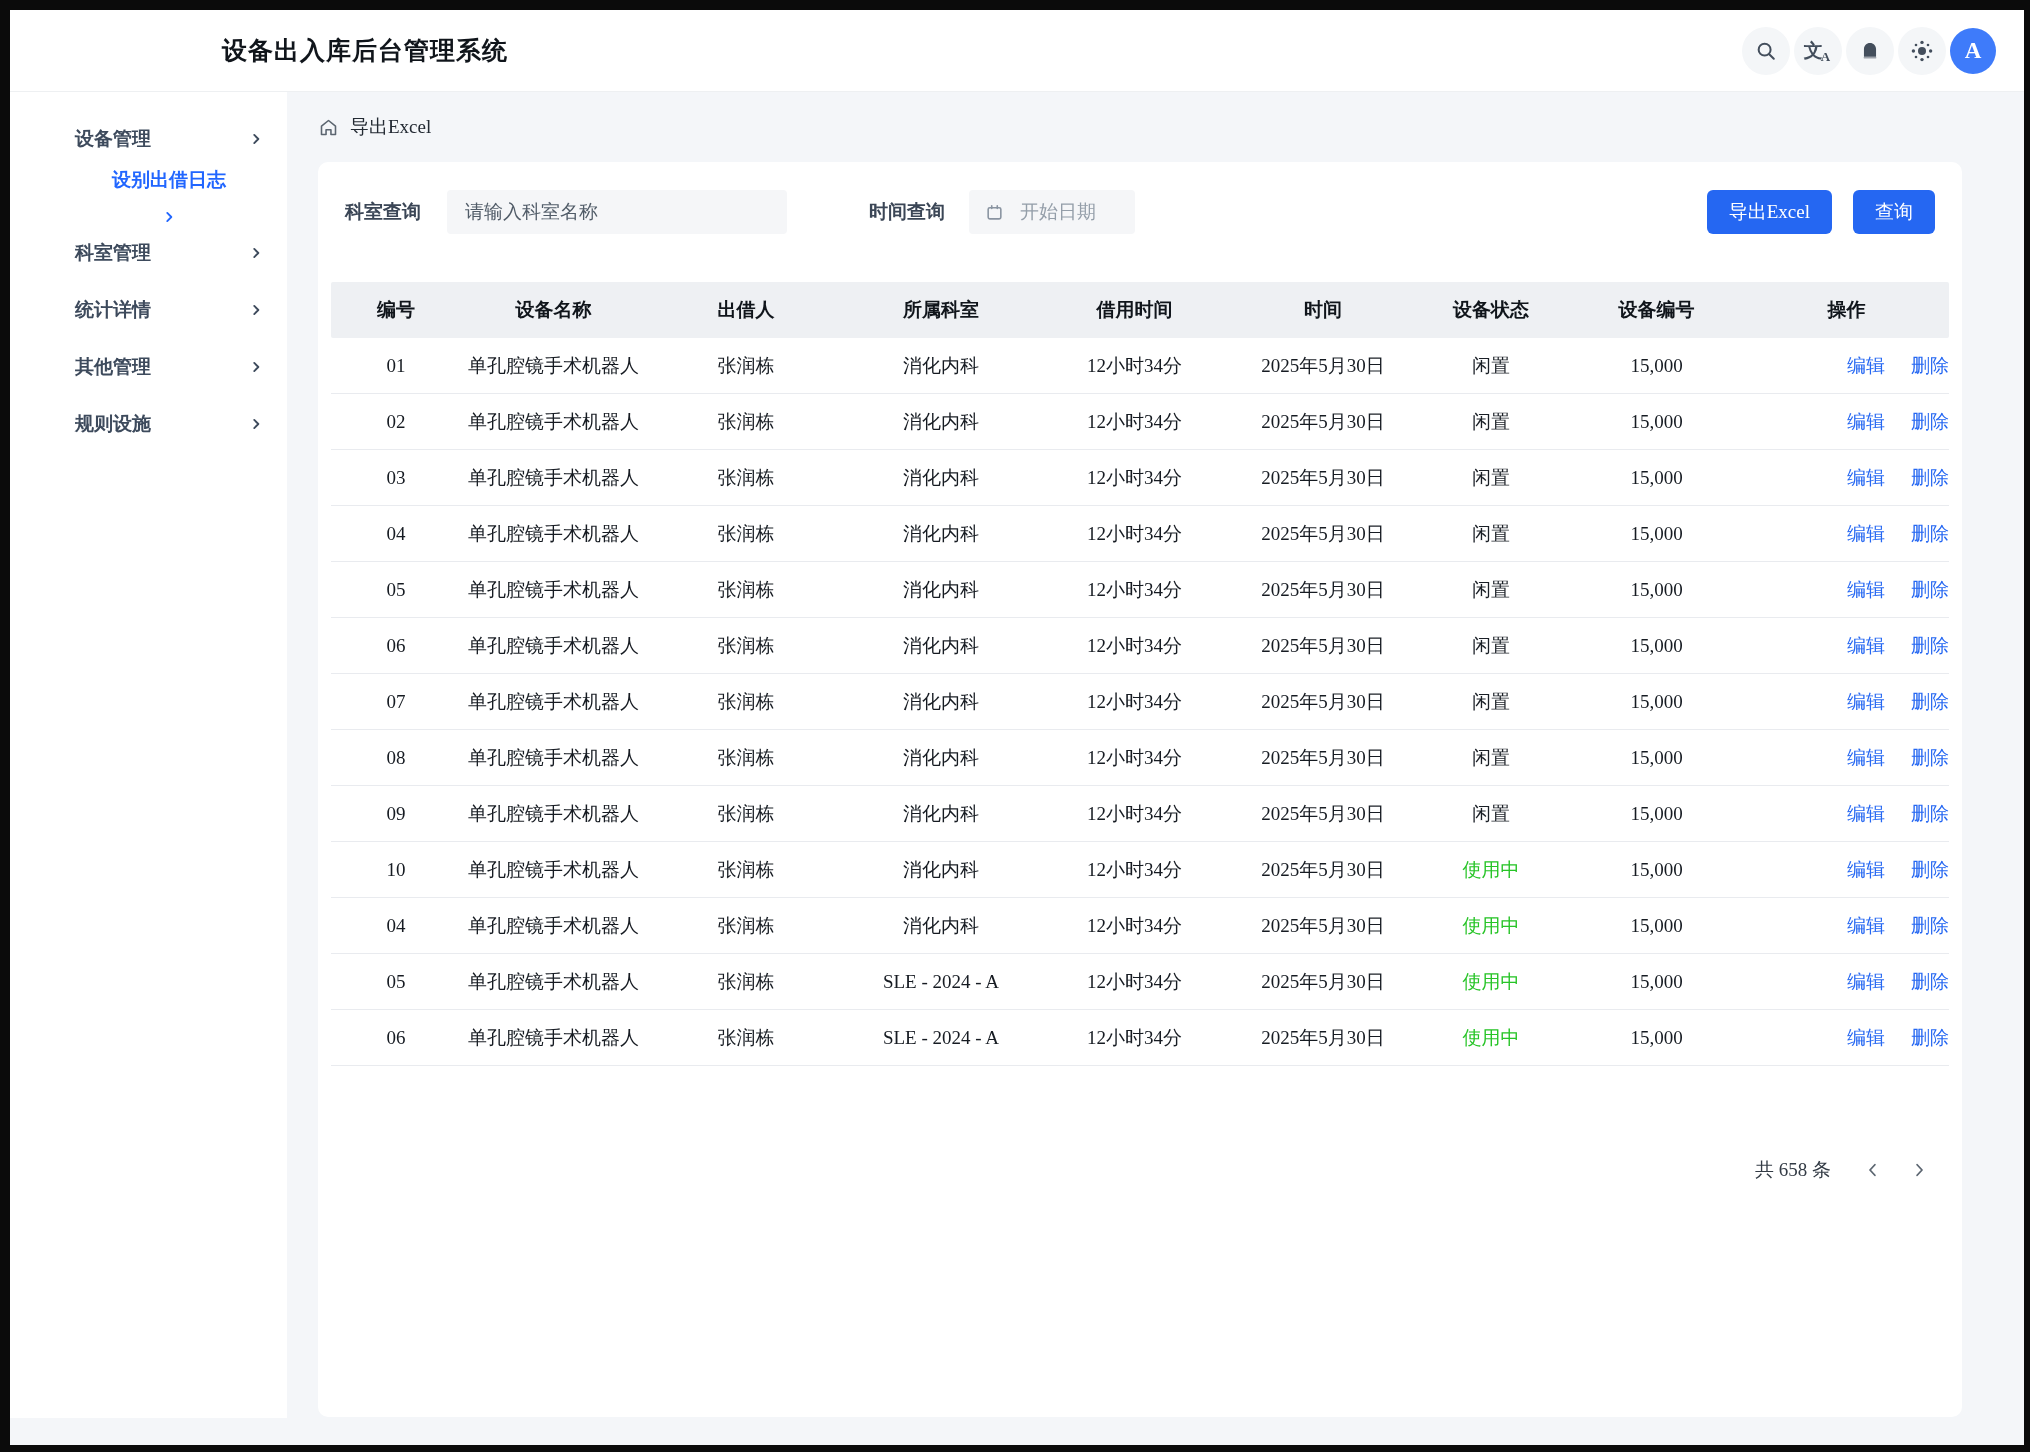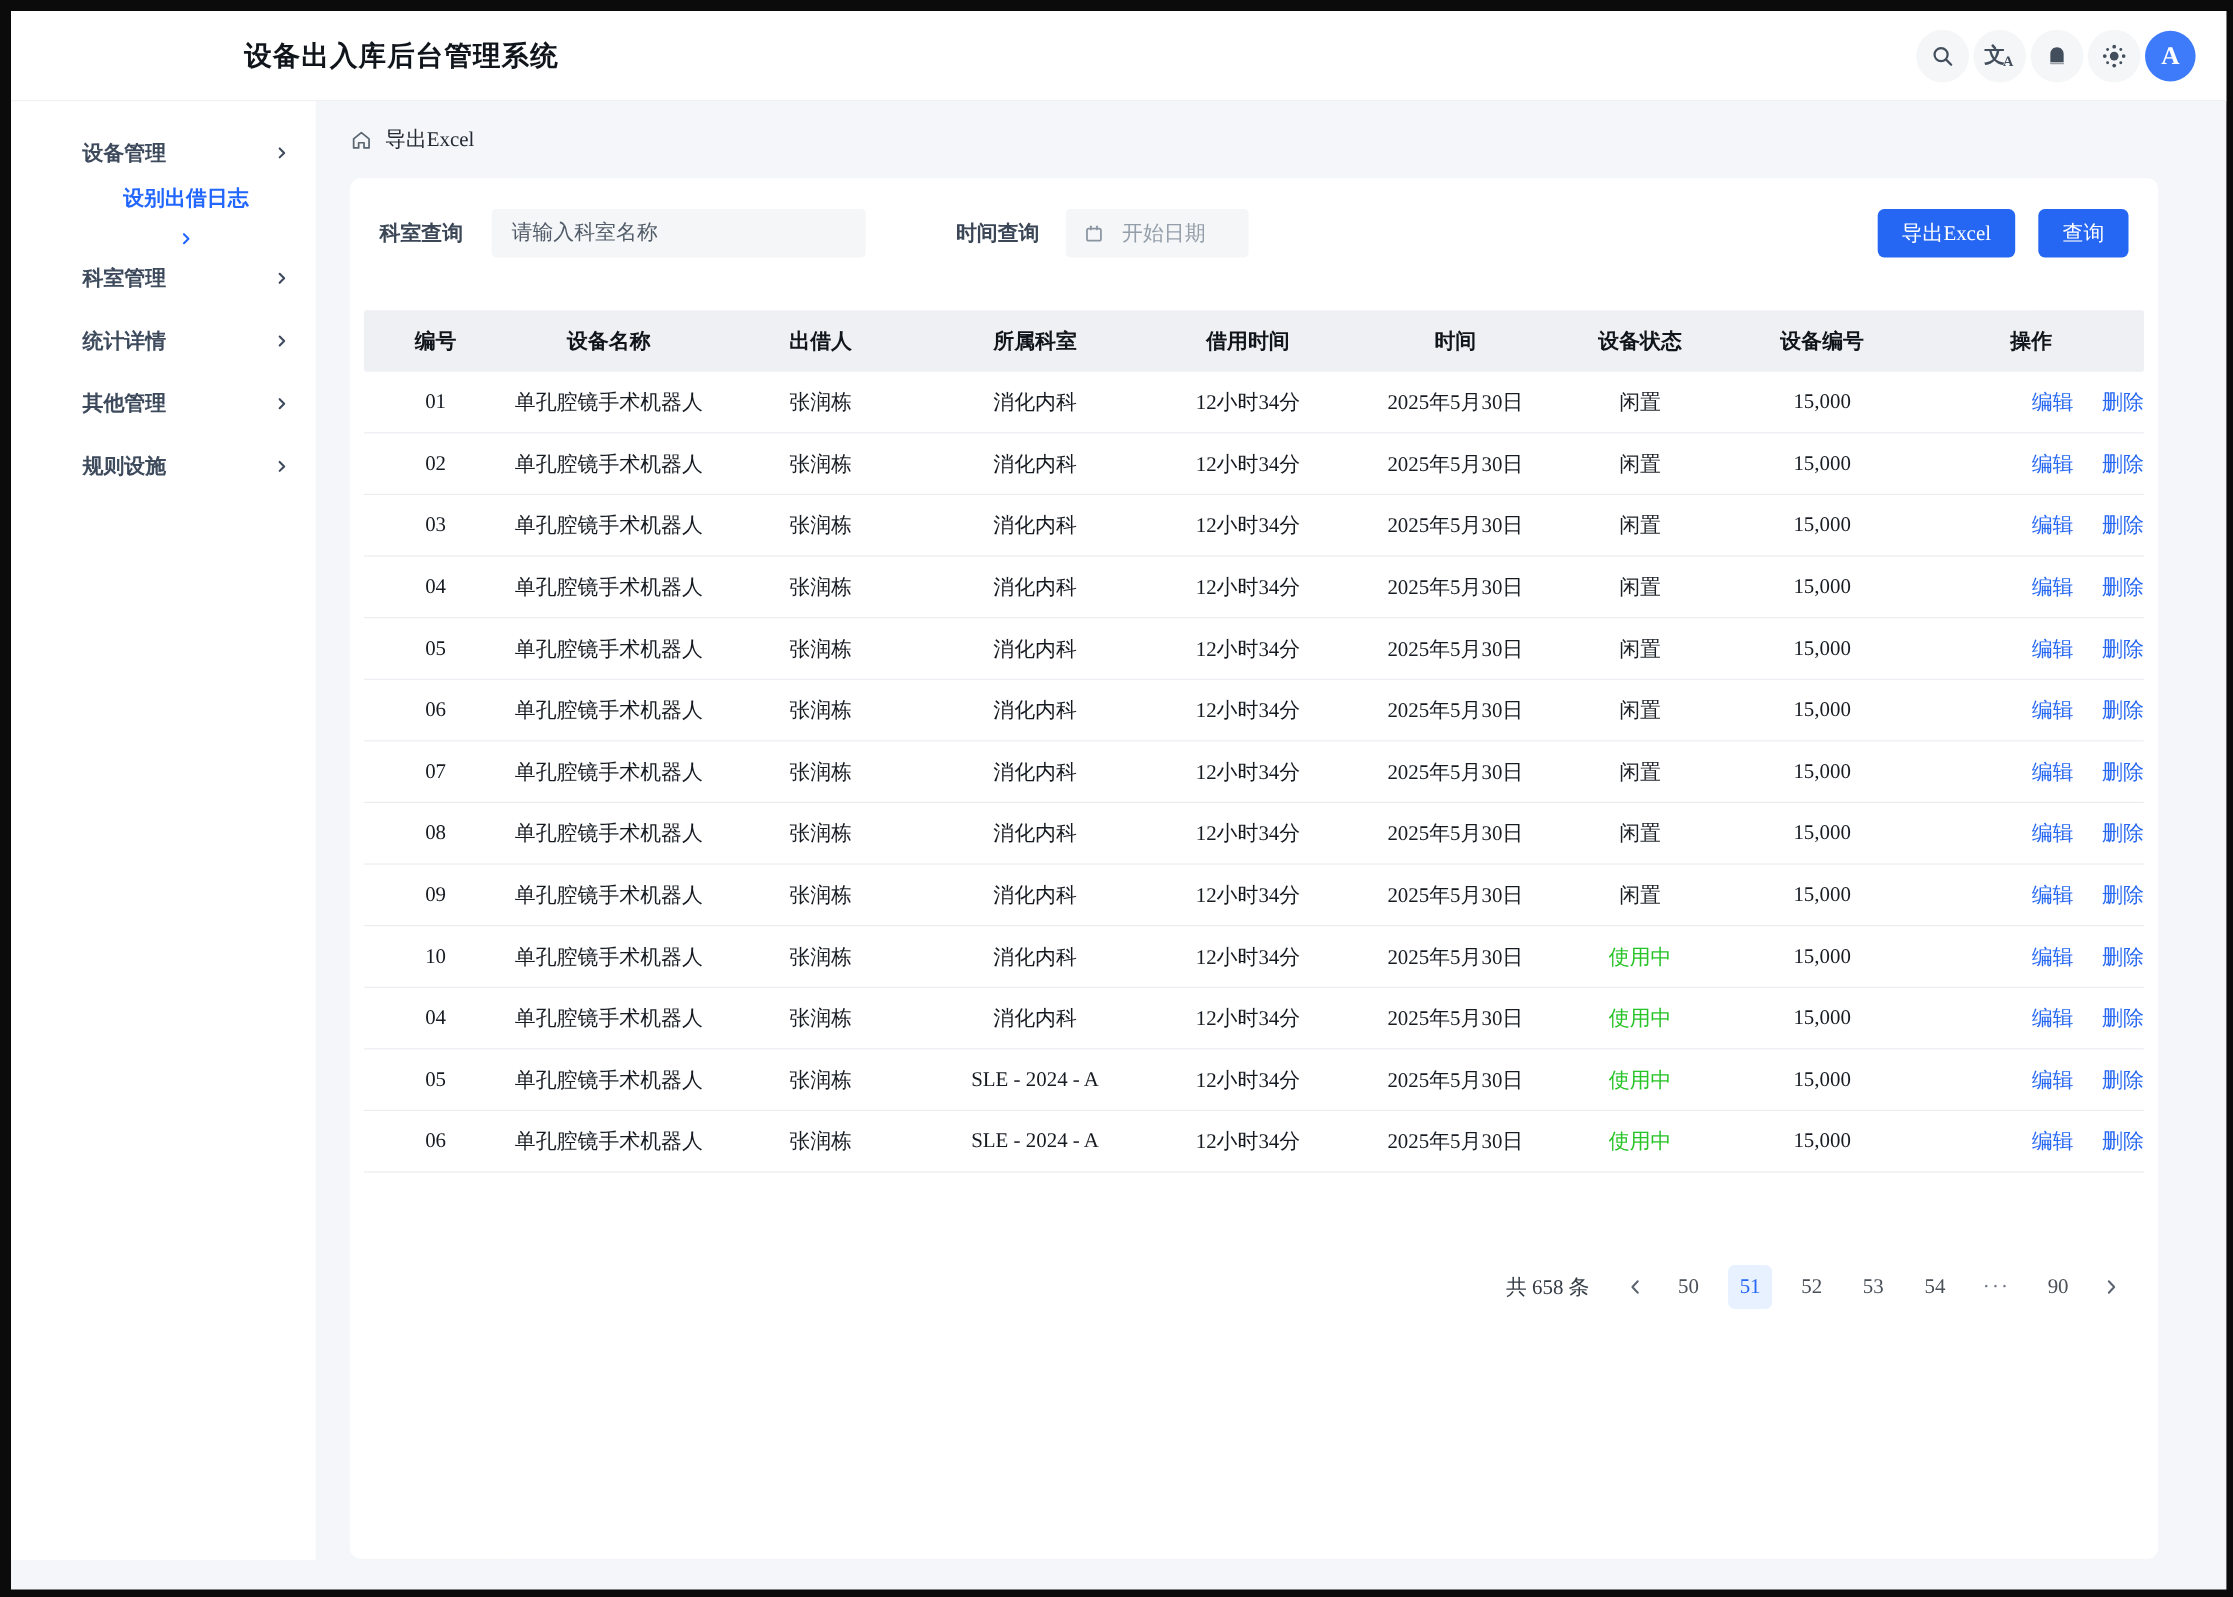--- a/index.html
+++ b/index.html
@@ -393,29 +393,20 @@
               </div>
           </div>
 
           <div class="pagination">
             <span class="page-total">共 658 条</span>
             <span class="page-arrow">
               <svg width="18" height="18" viewBox="0 0 24 24" fill="none" stroke="#5b6570" stroke-width="2.4" stroke-linecap="round" stroke-linejoin="round">
                   <polyline points="14.5 5 8 12 14.5 19"></polyline>
                 </svg>
             </span>
-            <span id="pages" style="display:flex;align-items:center;gap:16px;">
-                <span class="page-item">50</span>
-                <span class="page-item active">51</span>
-                <span class="page-item">52</span>
-                <span class="page-item">53</span>
-                <span class="page-item">54</span>
-                <span class="page-item dots">···</span>
-                <span class="page-item">90</span>
-              </span>
             <span class="page-arrow">
               <svg width="18" height="18" viewBox="0 0 24 24" fill="none" stroke="#5b6570" stroke-width="2.4" stroke-linecap="round" stroke-linejoin="round">
                   <polyline points="9.5 5 16 12 9.5 19"></polyline>
                 </svg>
             </span>
           </div>
 
         </section>
       </main>
     </div>

